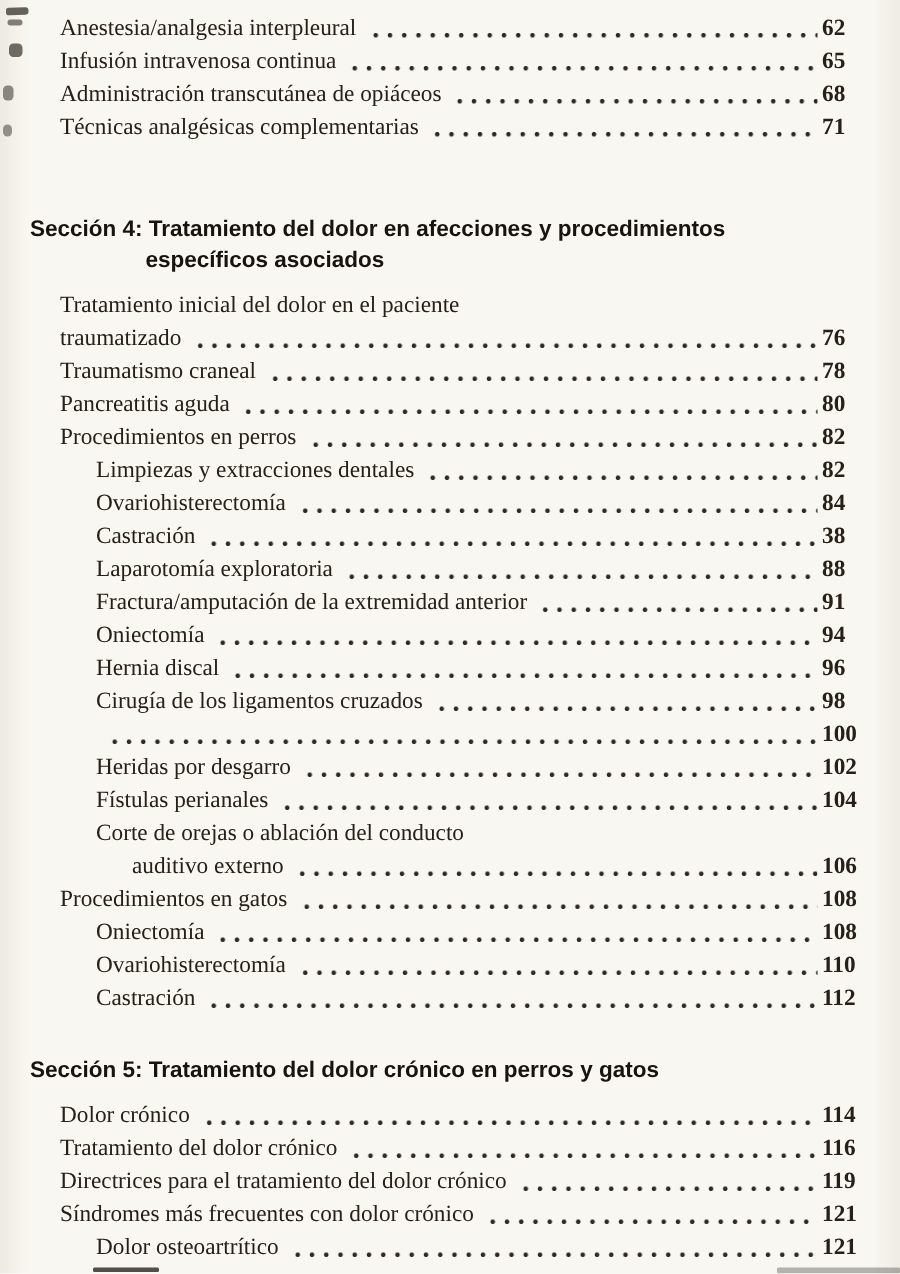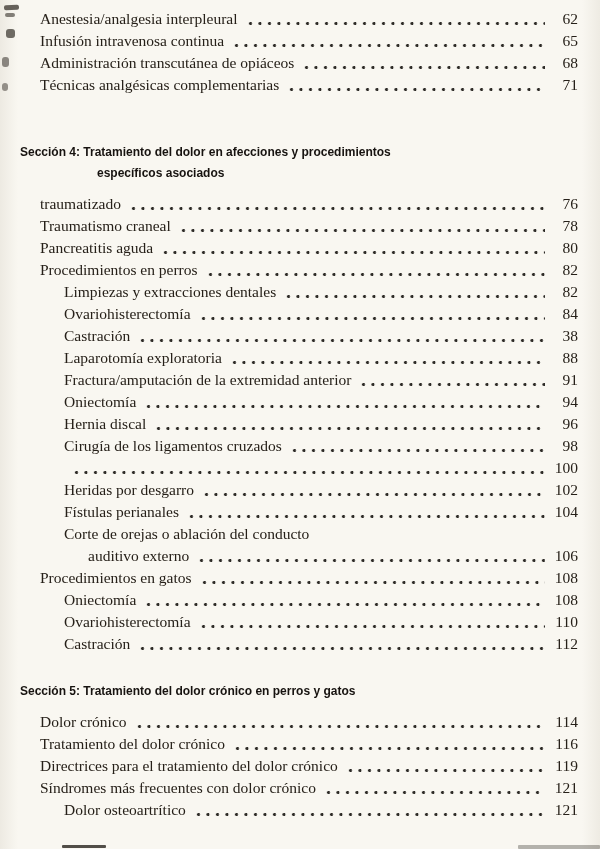--- a/index.html
+++ b/index.html
@@ -31,28 +31,28 @@
   .toc-label { white-space: nowrap; }
   .toc-leader {
     flex: 1;
     height: 3px;
     margin: 0 3px 4px 8px;
     background-image: radial-gradient(circle at 4.5px 1.5px, #2d2a26 1.25px, rgba(0,0,0,0) 1.8px);
     background-size: 9.5px 3px;
     background-repeat: repeat-x;
     background-position: left bottom;
   }
-  .toc-page { width: 30px; text-align: right; white-space: nowrap; }
+  .toc-page { width: 30px; text-align: left; white-space: nowrap; font-weight: bold; }
   
   .toc-sections > .toc-section:nth-child(1) { margin-top: 47px; }
   .toc-sections > .toc-section:nth-child(2) { margin-top: 27px; }
   .section-heading {
     font-family: "Liberation Sans", "DejaVu Sans", sans-serif;
     font-weight: bold;
-    font-size: 12px;
+    font-size: 15px;
     line-height: 21px;
     color: #171310;
     margin-bottom: 8px;
   }
   .heading-line2 { padding-left: 77px; }
   
   .artifact { position: absolute; background: #35302a; }
   .art-1 { left: 4px;  top: 5px;   width: 15px; height: 5px; opacity: .75; border-radius: 2px; transform: rotate(-2deg); }
   .art-2 { left: 5px;  top: 13px;  width: 10px; height: 4px; opacity: .6;  border-radius: 2px; }
   .art-3 { left: 6px;  top: 29px;  width: 9px;  height: 9px; opacity: .7;  border-radius: 3px; }
@@ -96,20 +96,23 @@
       </div>
     </div>
   <div class="toc-sections">
       <section class="toc-section">
         <div class="section-heading">
           <div class="heading-line1">Sección 4: Tratamiento del dolor en afecciones y procedimientos</div>
           <div class="heading-line2">específicos asociados</div>
         </div>
         <div class="toc-list">
           <div class="toc-row indent-1">
+            <span class="toc-label">Tratamiento inicial del dolor en el paciente</span>
+          </div>
+          <div class="toc-row indent-1">
             <span class="toc-label">traumatizado</span>
             <span class="toc-leader"></span>
             <span class="toc-page">76</span>
           </div>
           <div class="toc-row indent-1">
             <span class="toc-label">Traumatismo craneal</span>
             <span class="toc-leader"></span>
             <span class="toc-page">78</span>
           </div>
           <div class="toc-row indent-1">

